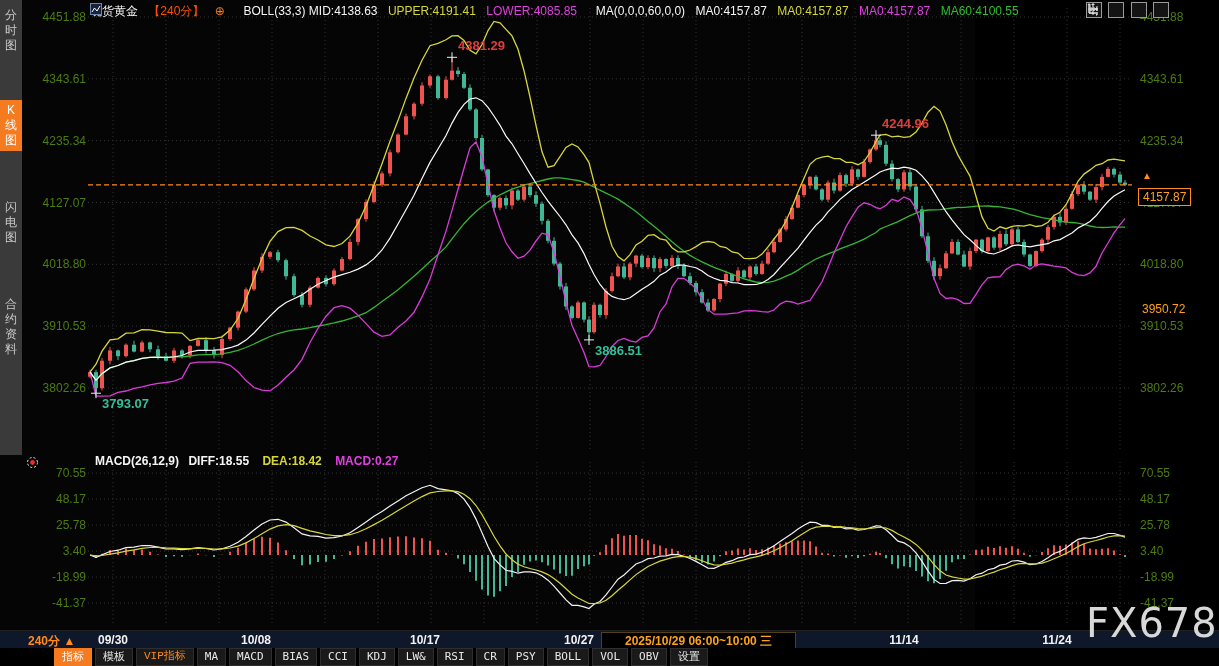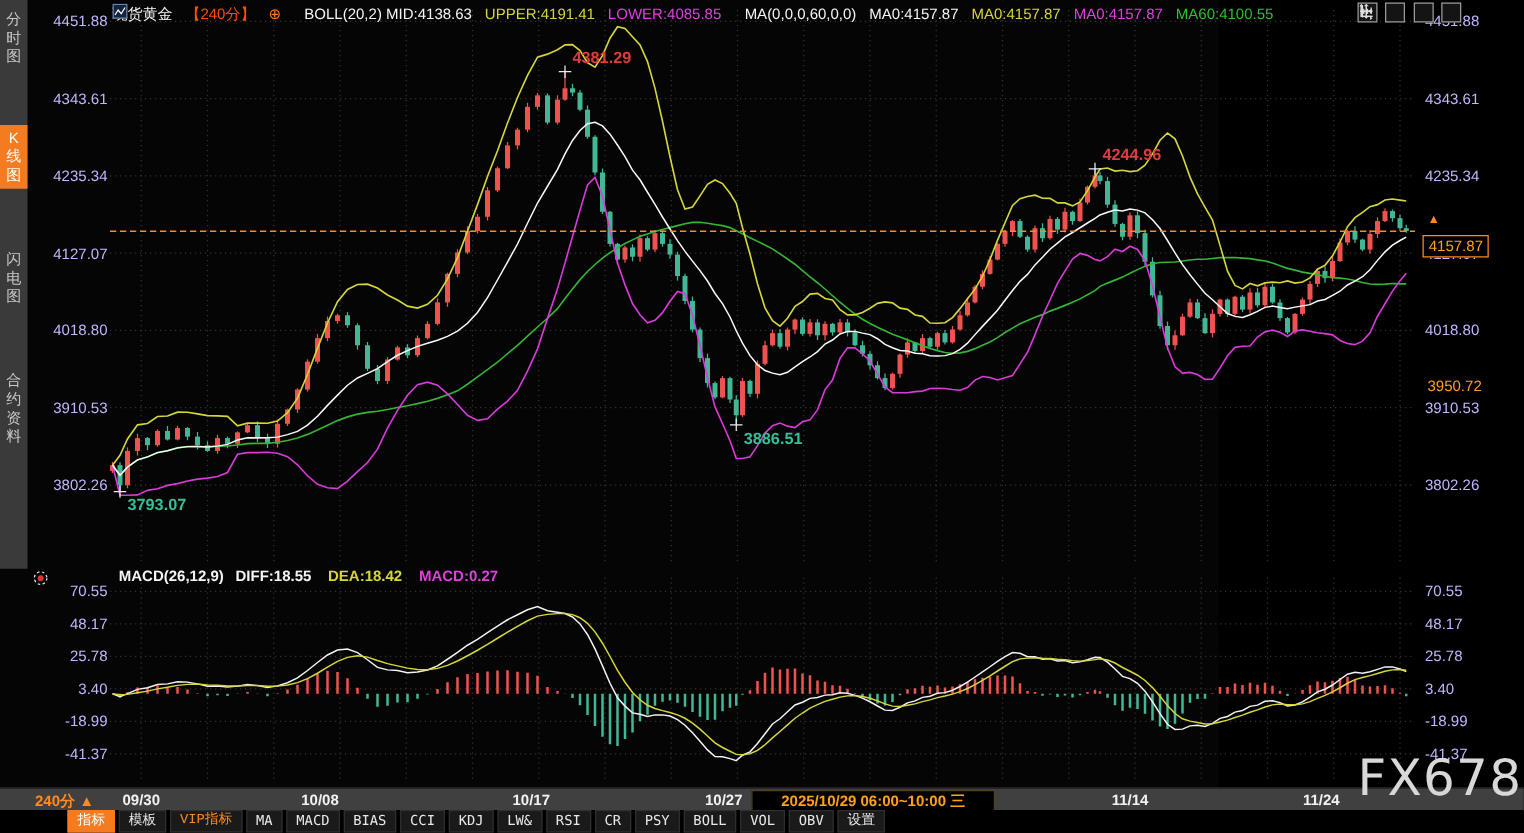--- a/index.html
+++ b/index.html
@@ -20,36 +20,36 @@
   
   #header{left:90px;top:3px;font-size:12px;color:#eee;}
   #header b{font-weight:normal;margin-right:7px;}
   .c-orange{color:#ff7d1a;} .c-red{color:#ff5000;} .c-yellow{color:#d6d63a;}
   .c-mag{color:#e040e0;} .c-green{color:#2fbf2f;} .c-white{color:#f5f5f5;}
   .mini-ic{display:inline-block;vertical-align:-2px;margin:0 3px 0 2px;}
   #top-icons{left:1086px;top:2px;}
   .tool-ic{display:inline-block;width:14px;height:14px;border:1px solid #9a9a9a;background:#141414;
     margin-right:2px;vertical-align:top;cursor:pointer;}
   
-  .axl{position:absolute;font-size:12px;color:#c4b5fd;z-index:2;}
+  .axl{position:absolute;font-size:12px;color:#4d7c0f;z-index:2;}
   .axl.left{left:28px;width:58px;text-align:right;}
   .axl.right{left:1140px;text-align:left;}
   
   .pbox{position:absolute;left:1138px;background:#000;color:#ffa21a;font-size:12px;z-index:5;
     padding:1px 4px;}
   #cur-price{border:1px solid #ff8a1e;}
   #price-arrow{position:absolute;left:1142px;top:170px;color:#ff8a1e;font-size:10px;z-index:5;}
   
   .ann{position:absolute;font-size:13px;font-weight:bold;z-index:4;}
   .ann.high{color:#e03c3c;} .ann.low{color:#35bf9a;}
   
   #macd-header{left:95px;top:454px;font-size:12px;}
   #macd-dot{left:26px;top:456px;}
   
-  #date-row{position:absolute;left:0;top:630px;width:1219px;height:18px;background:#404040;
+  #date-row{position:absolute;left:0;top:630px;width:1219px;height:18px;background:#0f172a;
     border-top:1px solid #1f1f1f;z-index:4;}
   .dtick{position:absolute;top:2px;transform:translateX(-50%);color:#f2f2f2;font-size:12px;font-weight:bold;}
   #period-btn{position:absolute;left:28px;top:2px;color:#ff8a1e;font-size:12px;font-weight:bold;cursor:pointer;}
   #sel-range{position:absolute;left:601px;top:1px;color:#ffa21a;font-size:12px;background:#000;
     border:1px solid #53401a;padding:0 23px;font-weight:bold;}
   
   #toolbar{position:absolute;left:0;top:648px;width:1219px;height:18px;background:#000;z-index:4;
     display:flex;align-items:stretch;padding-left:54px;box-sizing:border-box;gap:3px;}
   .tb-btn{background:#1a1a1a;border:1px solid #2e2e2e;color:#e8e8e8;font-size:11px;line-height:15px;
     padding:0 7px;cursor:pointer;font-family:"DejaVu Sans Mono",monospace;}
@@ -639,21 +639,21 @@
     </div>
 
 <div class="ov" id="header">
   <b class="c-white">现货黄金</b>
   <b class="c-red">【240分】</b>
   <b class="c-orange">⊕</b>
   <span class="mini-ic"><svg width="12" height="12">
           <rect x="0.5" y="0.5" width="11" height="11" fill="#15233f" stroke="#6f86a8"></rect>
           <polyline points="2,8 4.5,4 7,7 10,2.5" fill="none" stroke="#fff" stroke-width="1"></polyline>
         </svg></span>
-  <b class="c-white">BOLL(20,2) MID:4138.63</b>
+  <b class="c-white">BOLL(33,3) MID:4138.63</b>
   <b class="c-yellow">UPPER:4191.41</b>
   <b class="c-mag">LOWER:4085.85</b>
   <span class="mini-ic"><svg width="12" height="12">
           <rect x="0.5" y="0.5" width="11" height="11" fill="#15233f" stroke="#6f86a8"></rect>
           <polyline points="2,9 4.5,5 7,8 10,3" fill="none" stroke="#fff" stroke-width="1"></polyline>
         </svg></span>
   <b class="c-white">MA(0,0,0,60,0,0)</b>
   <b class="c-white">MA0:4157.87</b>
   <b class="c-yellow">MA0:4157.87</b>
   <b class="c-mag">MA0:4157.87</b>

